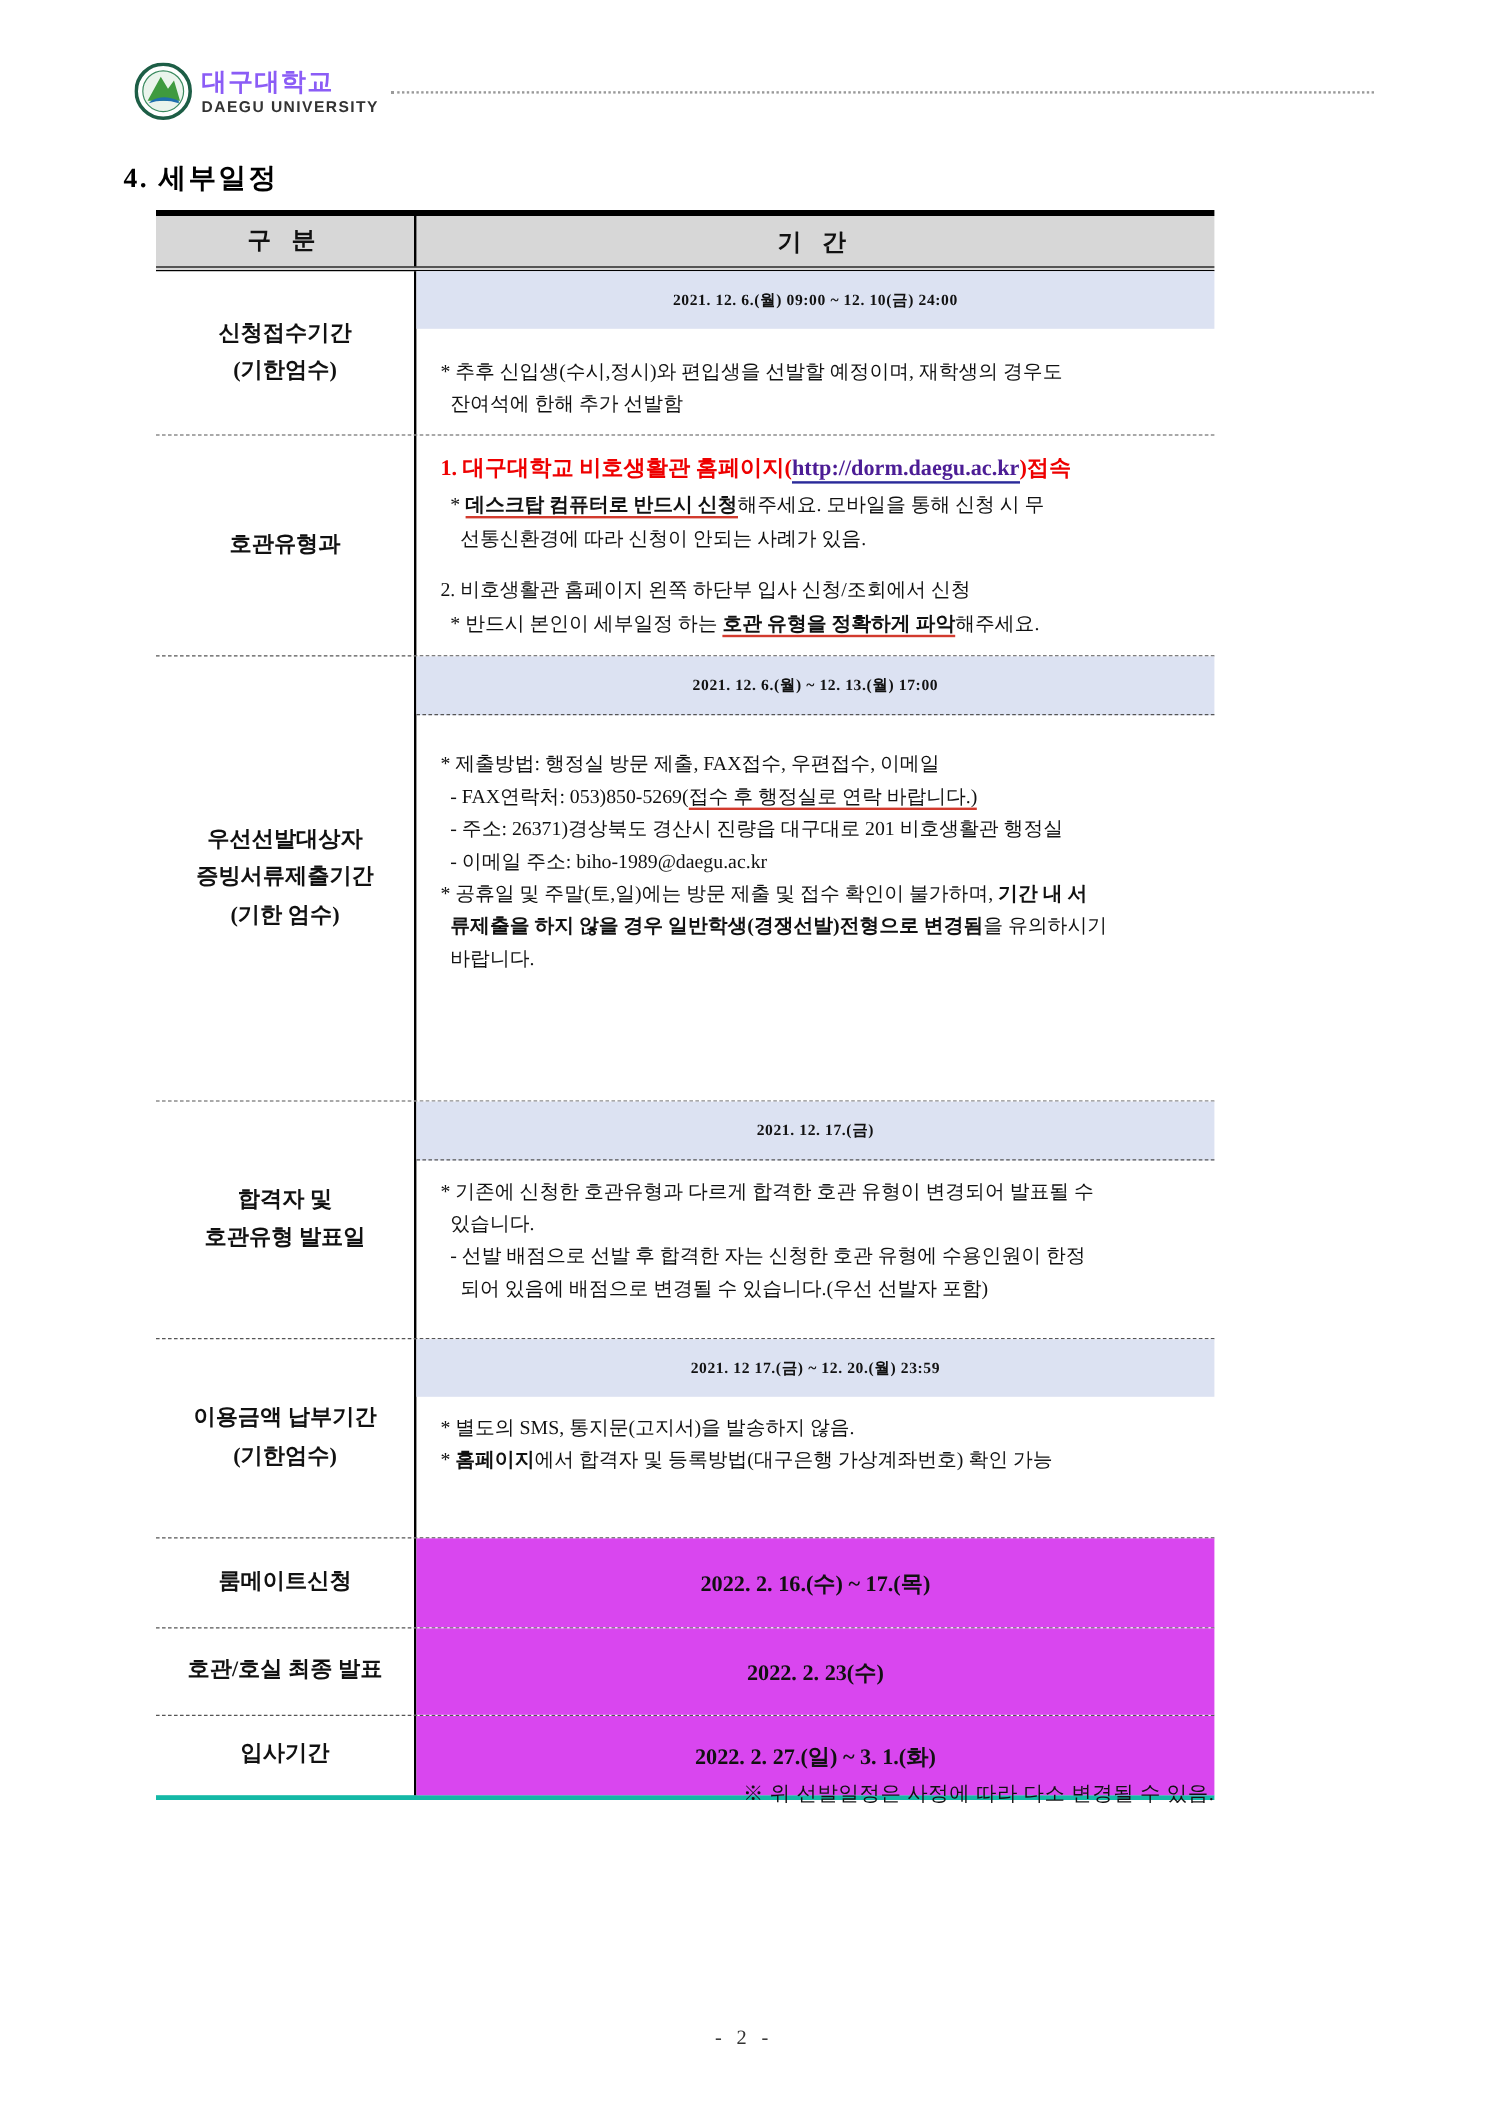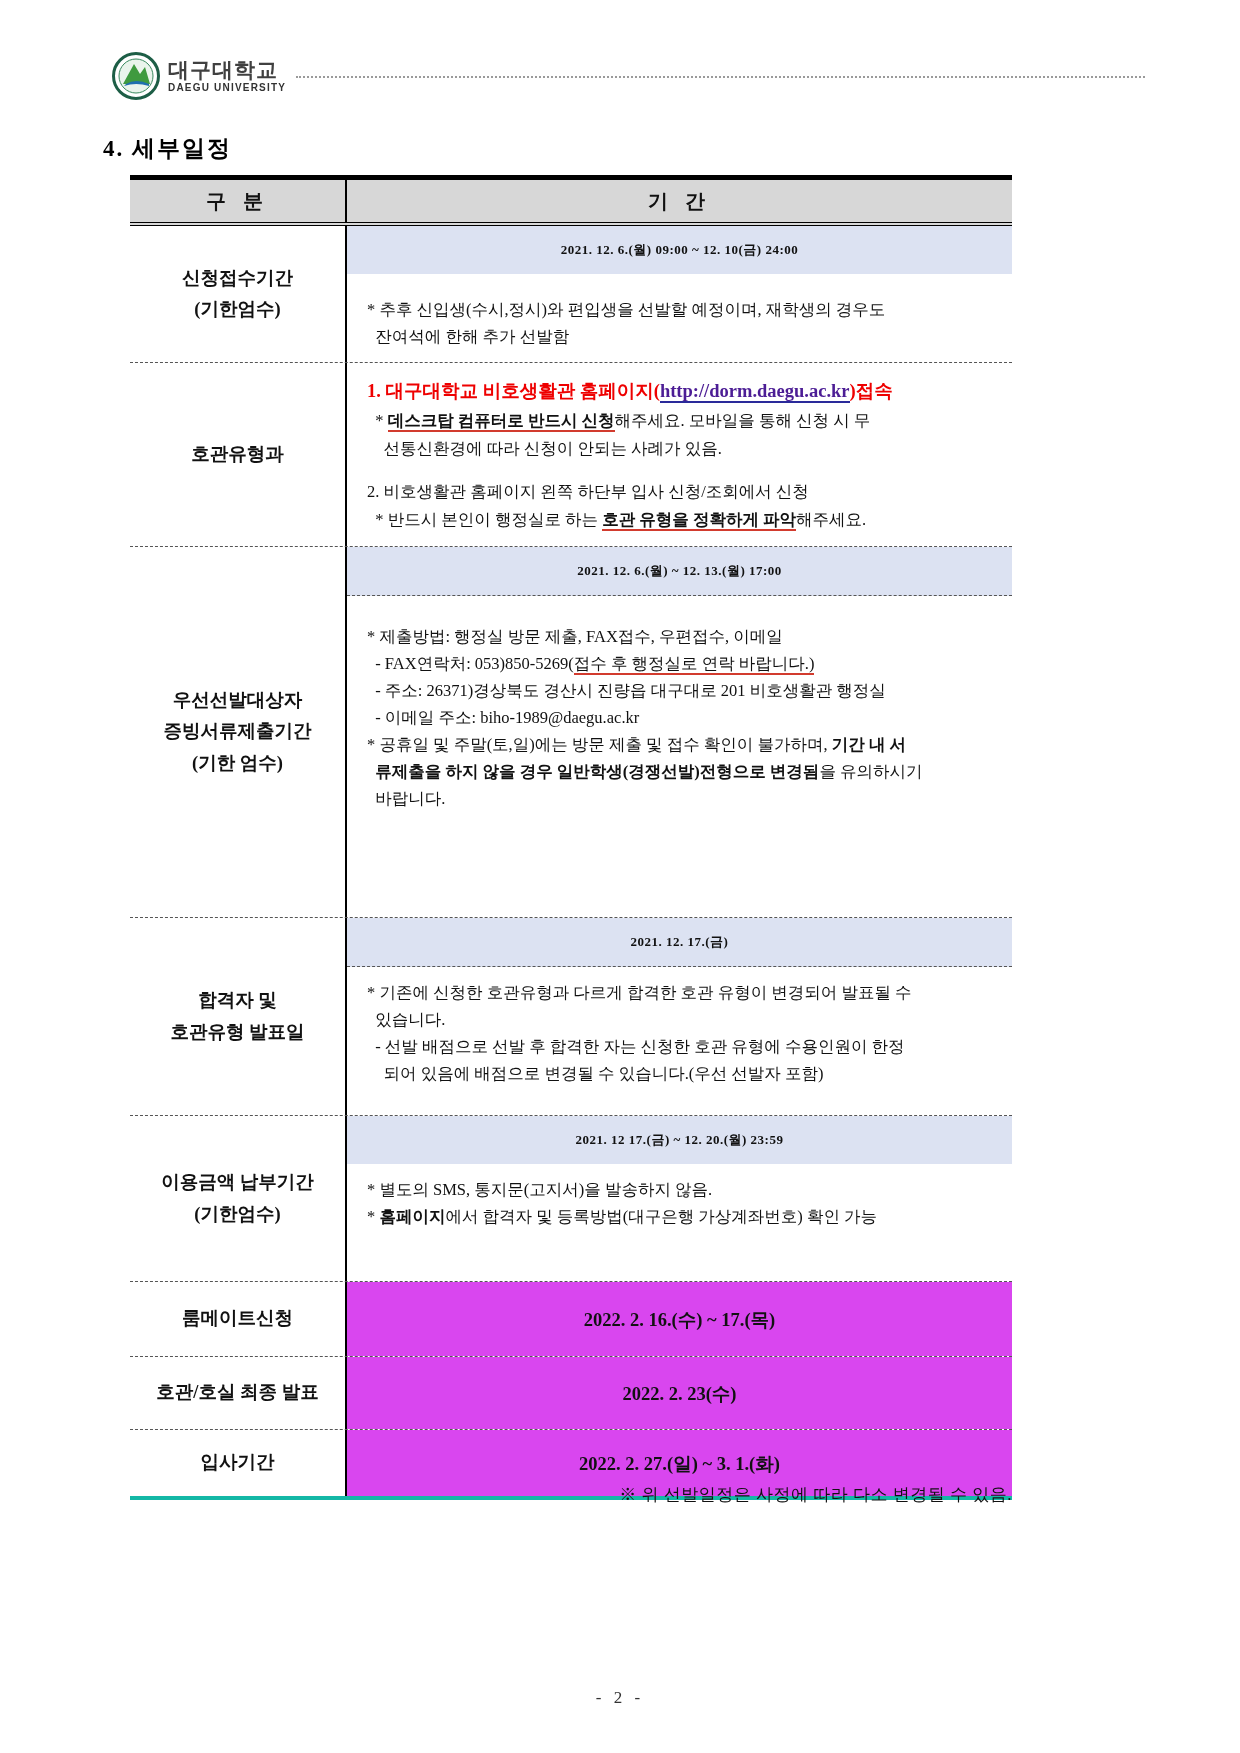--- a/index.html
+++ b/index.html
@@ -11,22 +11,22 @@
     color:#111;
     overflow:hidden;
   }
   
   .brandbar{
     position:absolute;top:52px;left:112px;right:95px;
     display:flex;align-items:center;
   }
   .emblem{width:48px;height:48px;flex:0 0 auto;}
   .brandtext{margin-left:8px;line-height:1;}
-  .brand-ko{font-size:21px;font-weight:bold;color:#404040;letter-spacing:1px;font-family:"Liberation Sans","DejaVu Sans",sans-serif;}
-  .brand-en{font-size:10px;font-weight:bold;color:#333;letter-spacing:1.2px;margin-top:3px;font-family:"Liberation Sans","DejaVu Sans",sans-serif;}
+  .brand-ko{font-size:21px;font-weight:bold;color:#8b5cf6;letter-spacing:1px;font-family:"Liberation Sans","DejaVu Sans",sans-serif;}
+  .brand-en{font-size:13px;font-weight:bold;color:#333;letter-spacing:1.2px;margin-top:3px;font-family:"Liberation Sans","DejaVu Sans",sans-serif;}
   .dotline{flex:1;border-top:2px dotted #9a9a9a;margin-left:10px;margin-top:2px;}
   
   .doc-title{
     position:absolute;top:133px;left:103px;
     font-size:23px;font-weight:bold;color:#000;letter-spacing:2px;
   }
   
   .doc-table{
     position:absolute;top:175px;left:130px;width:882px;
     border-top:5px solid #000;border-bottom:4px solid #14b8a6;
@@ -122,21 +122,21 @@
 
     <div class="trow r2">
       <div class="cat">호관유형과</div>
       <div class="per">
         <div class="notes">
             <div class="line"><span class="seg-rb">1. </span><span class="seg-rb">대구대학교 비호생활관 홈페이지(</span><span class="seg-rbu">http://dorm.daegu.ac.kr</span><span class="seg-rb">)접속</span></div>
             <div class="line"><span class="seg-n">  * </span><span class="seg-bru">데스크탑 컴퓨터로 반드시 신청</span><span class="seg-n">해주세요. 모바일을 통해 신청 시 무</span></div>
             <div class="line"><span class="seg-n">    선통신환경에 따라 신청이 안되는 사례가 있음.</span></div>
             <div class="line blank"></div>
             <div class="line"><span class="seg-n">2. 비호생활관 홈페이지 왼쪽 하단부 입사 신청/조회에서 신청</span></div>
-            <div class="line"><span class="seg-n">  * 반드시 본인이 행정실로 하는 </span><span class="seg-bru">호관 유형을 정확하게 파악</span><span class="seg-n">해주세요.</span></div>
+            <div class="line"><span class="seg-n">  * 반드시 본인이 세부일정 하는 </span><span class="seg-bru">호관 유형을 정확하게 파악</span><span class="seg-n">해주세요.</span></div>
           </div>
       </div>
     </div>
 
     <div class="trow r3">
       <div class="cat">우선선발대상자
 증빙서류제출기간
 (기한 엄수)</div>
       <div class="per">
         <div class="datebar dash-below">2021. 12. 6.(월) ~ 12. 13.(월) 17:00</div>

